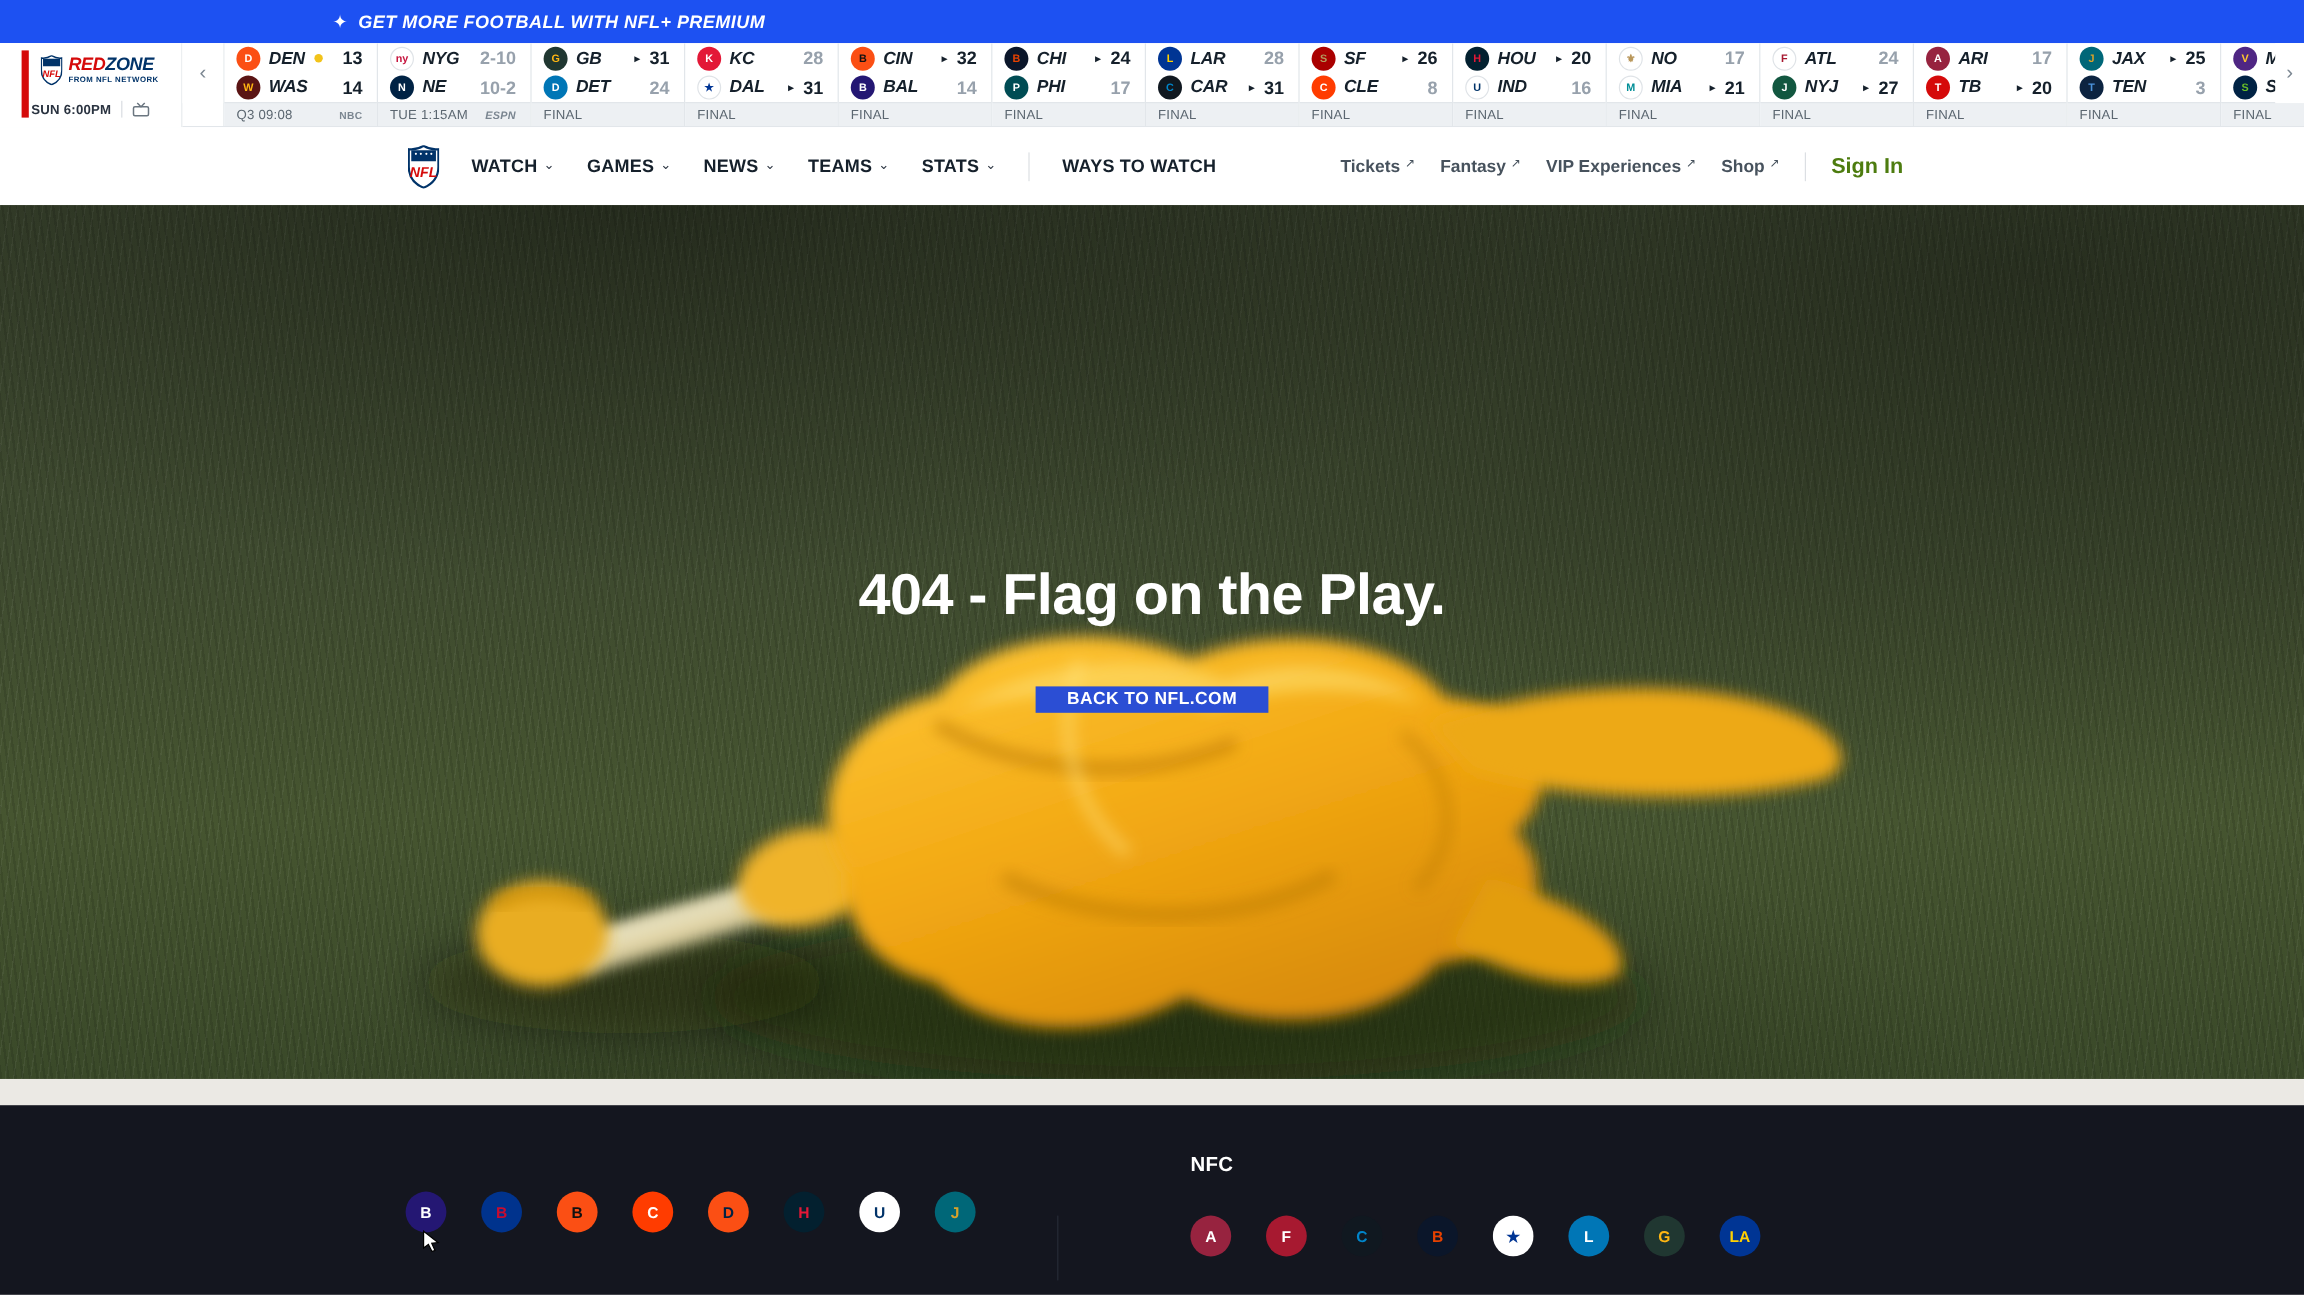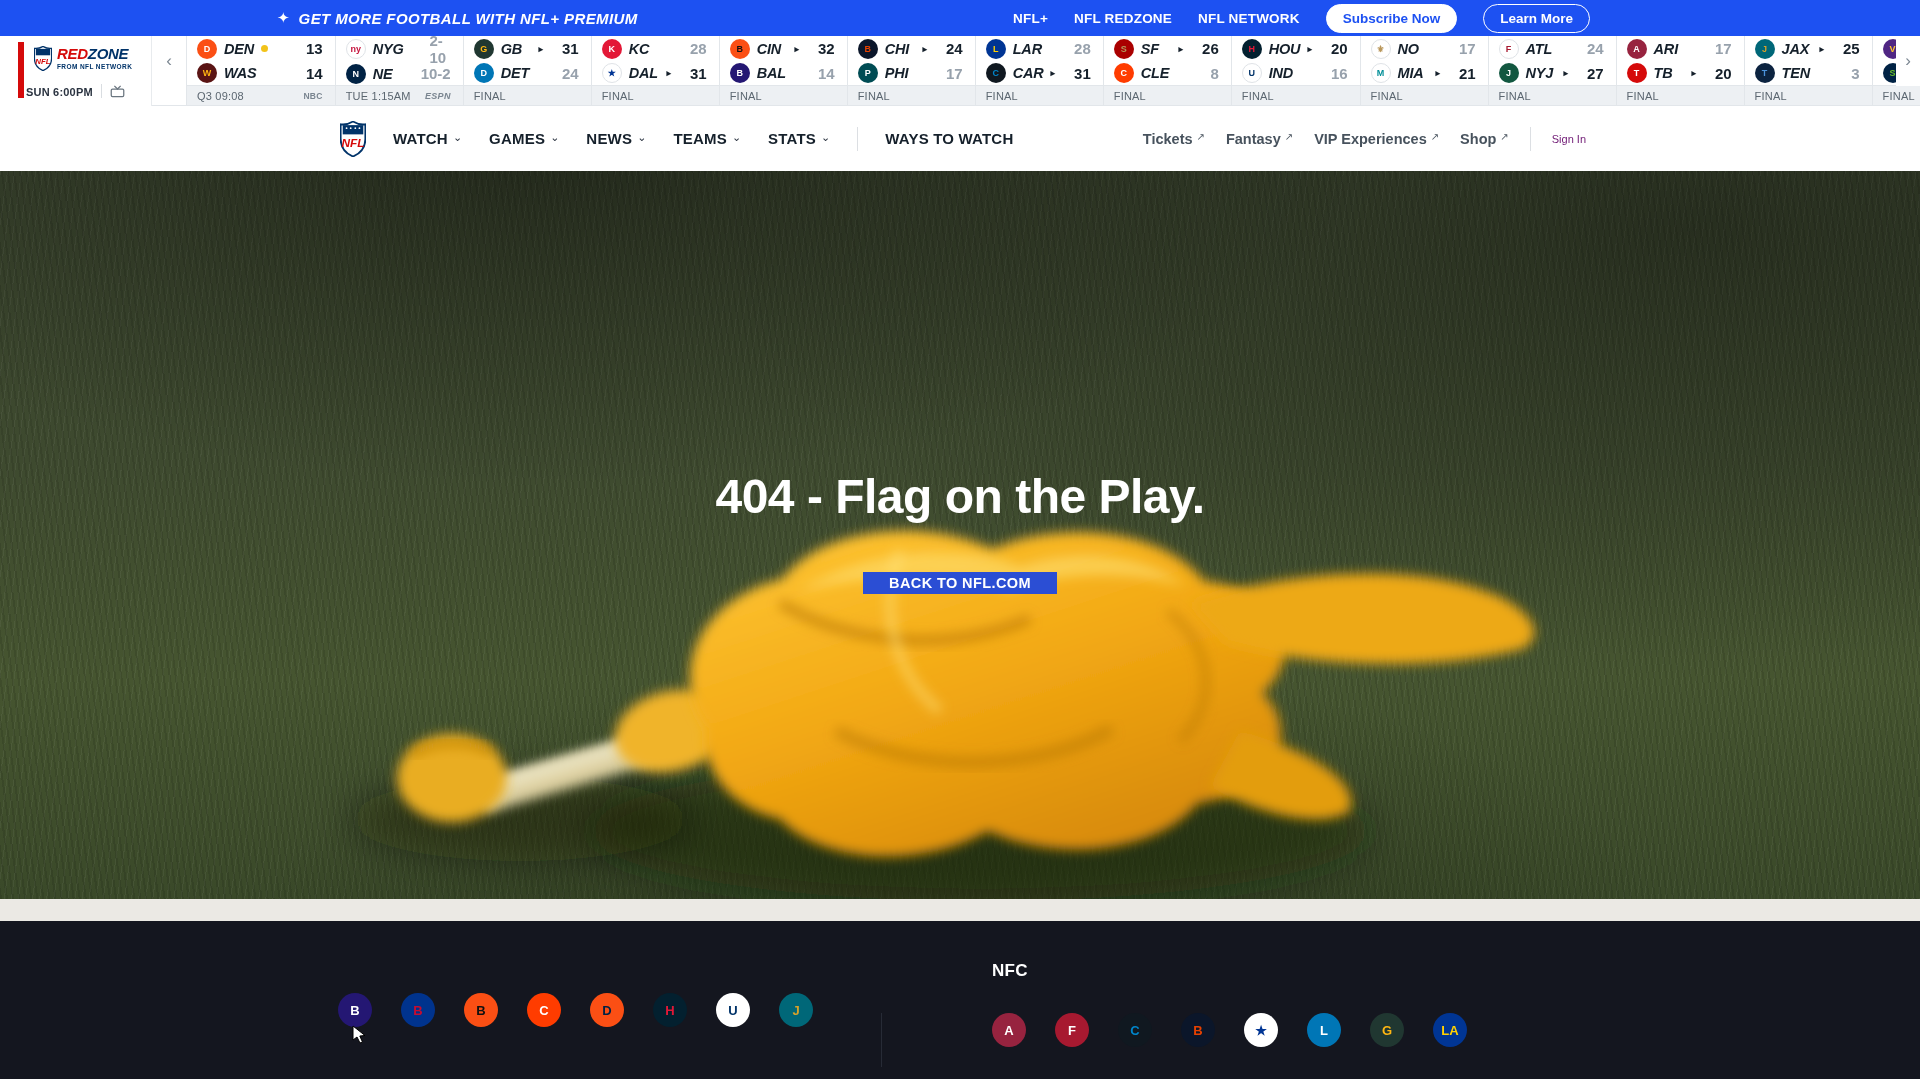--- a/index.html
+++ b/index.html
@@ -36,21 +36,21 @@
                   justify-content:center; color:#7c8792; font-size:17px; background:#fff; cursor:pointer; z-index:3; }
   .ticker-prev { left:152px; width:34px; }
   .ticker-next { right:0; width:24px; }
   .games { position:absolute; left:186px; right:0; top:0; bottom:0; display:flex; overflow:hidden; }
   .game { flex:0 0 128px; border-left:1px solid #e2e6ea; display:flex; flex-direction:column; cursor:pointer; }
   .trow { height:24px; margin-top:1px; display:flex; align-items:center; padding:0 12px 0 10px; gap:7px; }
   .tlogo { width:20px; height:20px; border-radius:50%; flex:0 0 20px; display:flex; align-items:center;
            justify-content:center; font-size:9px; font-weight:800; }
   .tlogo.light { border:1px solid #dfe3e7; }
   .tabbr { font-size:14.5px; font-weight:800; font-style:italic; color:#15202b; letter-spacing:-.2px; }
-  .tscore { margin-left:auto; display:flex; align-items:center; gap:19px; font-size:15px; font-weight:700; color:#15202b; }
+  .tscore { margin-left:auto; display:flex; align-items:center; gap:8px; font-size:15px; font-weight:700; color:#15202b; }
   .tscore.muted .score-val { color:#97a1ac; }
   .poss { display:none; width:7px; height:7px; border-radius:50%; background:#f2c31a; }
   .poss.on { display:inline-block; }
   .win-arrow { font-size:9px; color:#15202b; }
   .gstatus { margin-top:auto; height:20px; background:#edf0f3; border-top:1px solid #e2e6ea; display:flex;
              align-items:center; justify-content:space-between; padding:0 12px 0 10px; }
   .st { font-size:11px; color:#5b6670; letter-spacing:.2px; }
   .net { font-size:8.5px; font-weight:700; color:#7a8590; letter-spacing:.3px; }
   .net.espn { font-style:italic; font-weight:800; font-size:9px;text-align:center; }
 
@@ -59,21 +59,21 @@
   .nav-left { position:absolute; left:340px; top:0; height:65px; display:flex; align-items:center; gap:27px; }
   .nav-right { position:absolute; right:334px; top:0; height:65px; display:flex; align-items:center; gap:21px; }
   .menu-item { display:flex; align-items:center; gap:5px; cursor:pointer; text-decoration:none; }
   .menu-item span.lbl { font-size:15px; font-weight:800; color:#15202b; letter-spacing:.2px; }
   .caret { font-size:11px; color:#2a3340; margin-top:-3px; }
   .vdiv { width:1px; height:24px; background:#dcdfe3; }
   .ways { font-size:15px; font-weight:800; color:#15202b; letter-spacing:.2px; cursor:pointer; text-decoration:none; }
   .ext-link { display:flex; align-items:center; gap:4px; cursor:pointer; text-decoration:none; }
   .ext-link .lbl { font-size:14.5px; font-weight:700; color:#47525d; }
   .ext-arrow { font-size:10px; color:#47525d; margin-top:-5px; }
-  .signin { font-size:11px; font-weight:400; color:#701a75; cursor:pointer; text-decoration:none; }
+  .signin { font-size:18px; font-weight:700; color:#4d7c0f; cursor:pointer; text-decoration:none; }
 
   
   .hero { position:relative; height:728px; overflow:hidden; background-color:#3f4c31;
     background-image:
       radial-gradient(1200px 500px at 28% -5%, rgba(0,0,0,.40), transparent 70%),
       radial-gradient(1400px 620px at 88% 8%, rgba(0,0,0,.32), transparent 70%),
       radial-gradient(1000px 420px at 50% 108%, rgba(25,34,12,.45), transparent 72%),
       repeating-linear-gradient(82deg, rgba(0,0,0,.10) 0 2px, transparent 2px 6px),
       repeating-linear-gradient(98deg, rgba(255,255,255,.05) 0 1px, transparent 1px 7px),
       linear-gradient(180deg,#39432d 0%, #3e4a2f 40%, #465530 70%, #3a4929 100%); }
@@ -97,27 +97,20 @@
   .conf-divider { position:absolute; left:881px; top:92px; width:1px; height:54px; background:#272b36; }
   .cursor-icon { position:absolute; left:352px; top:104px; z-index:4; }
 </style>
 </head>
 <body>
 
 <div class="banner">
   <div class="banner-promo">
     <span class="spark">✦</span>
     <span class="promo-text">GET MORE FOOTBALL WITH NFL+ PREMIUM</span>
-  </div>
-  <div class="banner-links">
-    <a class="banner-link">NFL+</a>
-    <a class="banner-link">NFL REDZONE</a>
-    <a class="banner-link">NFL NETWORK</a>
-    <button class="pill subscribe">Subscribe Now</button>
-    <button class="pill learn">Learn More</button>
   </div>
 </div>
 
 <div class="ticker">
   <div class="channel-card">
     <div class="red-bar"></div>
     <div class="rz-main">
       <svg width="18" height="25" viewBox="0 0 100 140">
         <path d="M50 2 C65 11 84 15 98 13 L98 70 C98 108 74 128 50 138 C26 128 2 108 2 70 L2 13 C16 15 35 11 50 2 Z" fill="#fff" stroke="#013369" stroke-width="7"></path>
         <path d="M10 16 L90 16 L90 52 L10 52 Z" fill="#013369"></path>

